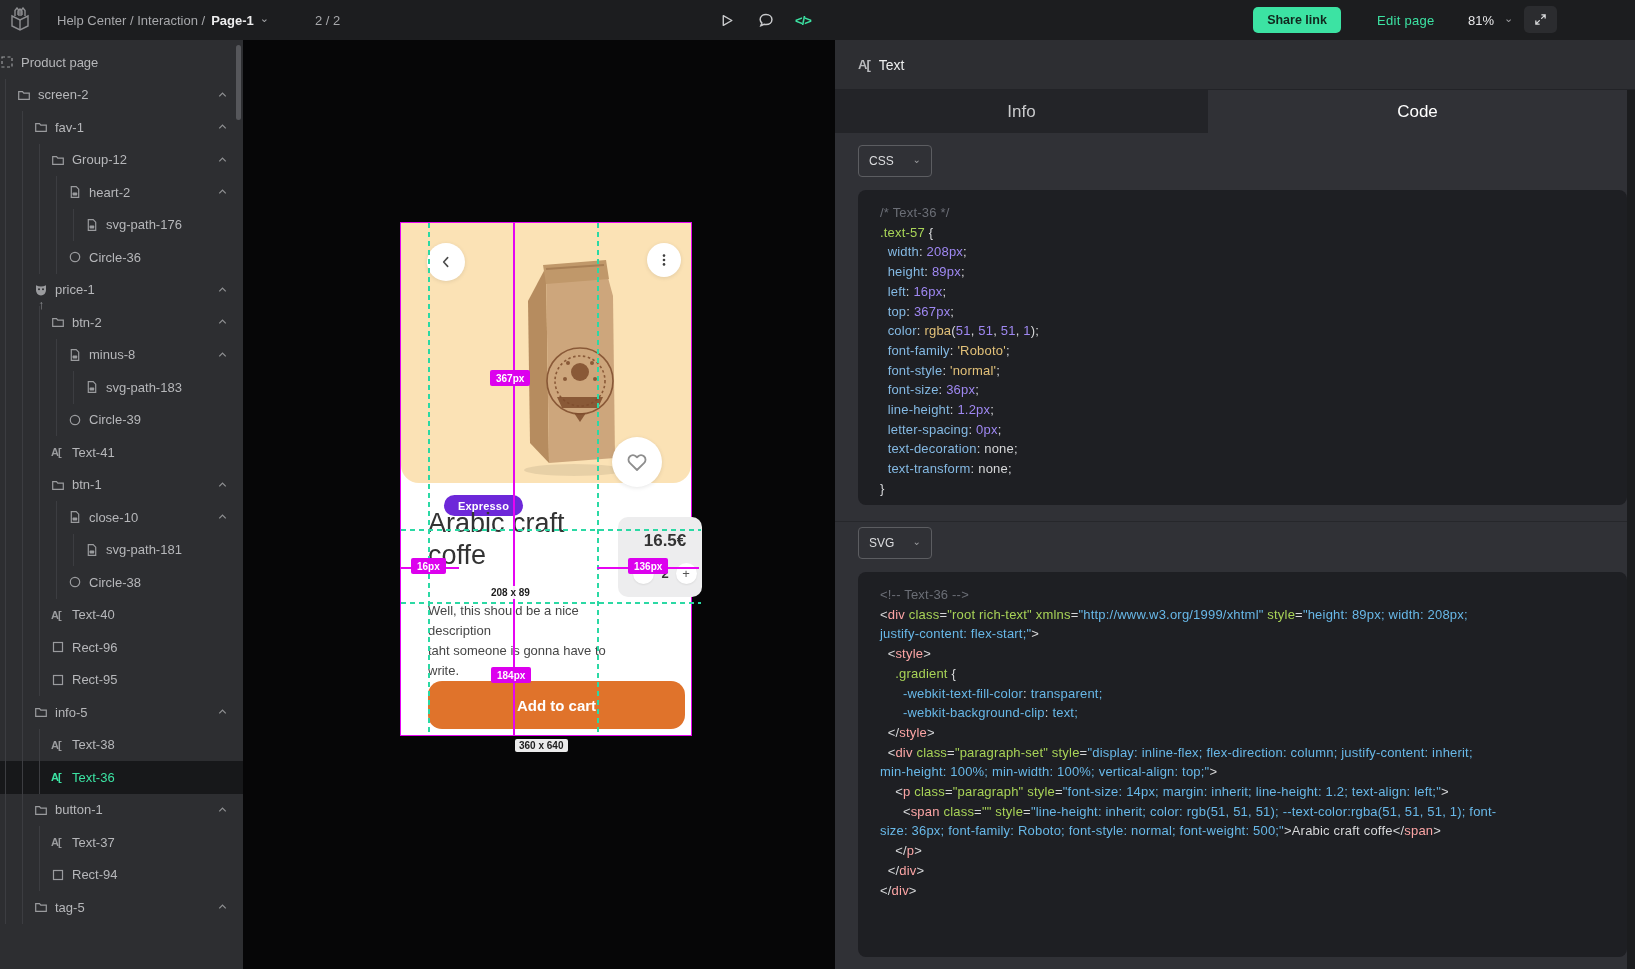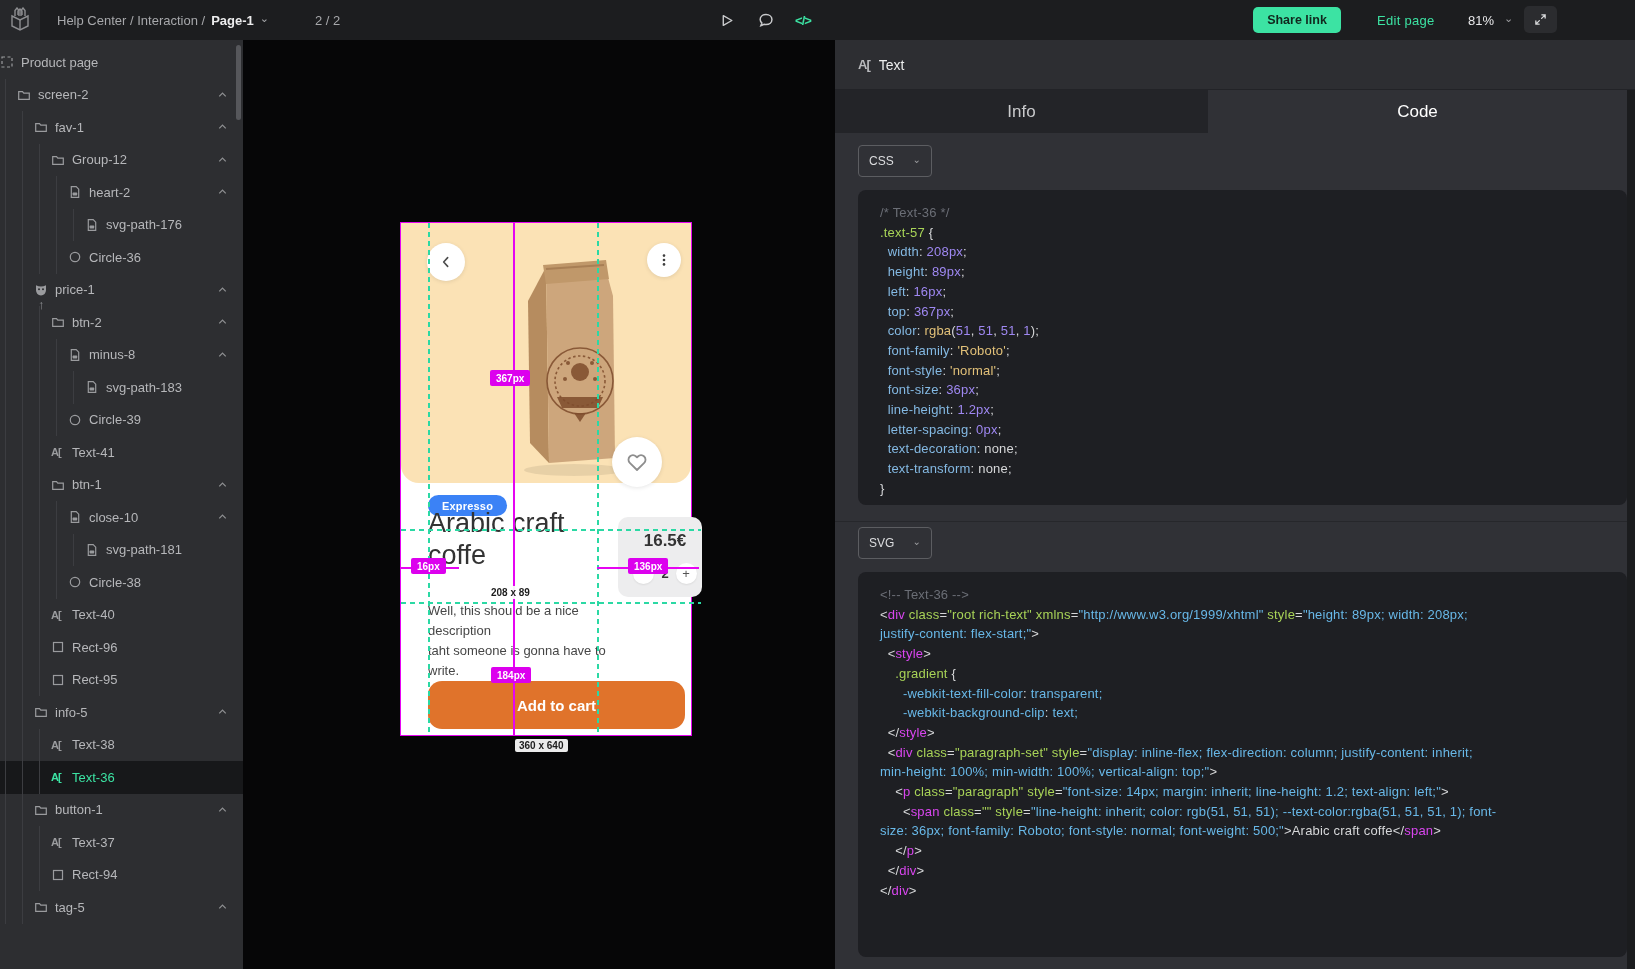--- a/index.html
+++ b/index.html
@@ -52,21 +52,21 @@
   .frame { position:absolute; left:158px; top:183px; width:290px; height:512px; background:#ffffff;
     outline:1.5px solid #e604f2; }
   .img-area { position:absolute; left:0; top:0; width:290px; height:260px; background:#fbe2b5;
     border-radius:0 0 18px 18px; }
   .bag { position:absolute; left:115px; top:28px; width:105px; height:225px; }
   .circle-btn { position:absolute; background:#fff; border-radius:50%;
     box-shadow:0 1px 4px rgba(0,0,0,.10); display:flex; align-items:center; justify-content:center; cursor:pointer; }
   .back-btn { left:26px; top:20px; width:38px; height:38px; color:#4c4c4c; }
   .menu-btn { left:246px; top:20px; width:34px; height:34px; color:#3e3e3e; }
   .heart-btn { left:211px; top:214px; width:50px; height:50px; color:#8e8e8e; }
-  .pill { position:absolute; left:27px; top:272px; width:79px; height:21px; background:#3b82f6;
+  .pill { position:absolute; left:43px; top:272px; width:79px; height:21px; background:#6d28d9;
     border-radius:11px; color:#fff; font-size:11px; font-weight:600; display:flex; align-items:center;
     justify-content:center; letter-spacing:.2px; }
   .p-title { position:absolute; left:27px; top:284px; width:178px; font-size:27px; font-weight:500;
     line-height:1.2; color:#333; }
   .p-desc { position:absolute; left:27px; top:378px; width:185px; font-size:13px; line-height:1.55; color:#464646; }
   .price-panel { position:absolute; left:217px; top:294px; width:84px; height:80px; background:#ededee;
     border-radius:10px; }
   .price { position:absolute; left:0; top:14px; width:100%; text-align:center; padding-left:10px;
     font-size:17px; font-weight:700; color:#333; }
   .stepper { position:absolute; left:0; top:46px; width:100%; display:flex; align-items:center;
@@ -109,21 +109,21 @@
   #svg-select { top:487px; }
   .code-block { position:absolute; left:23px; width:769px; background:#1e1f23; border-radius:8px;
     padding:13px 22px; overflow:hidden; }
   #css-block { top:150px; height:315px; }
   #svg-block { top:532px; height:385px; }
   .divider { position:absolute; left:0; top:481px; width:792px; height:1px; background:#26272b; }
   .cl { white-space:pre-wrap; font-size:13px; line-height:19.7px; min-height:19.7px;
     font-family:"Liberation Sans", sans-serif; letter-spacing:.2px; }
   .tk-c { color:#6b6e76; } .tk-sel { color:#a8d357; } .tk-prop { color:#84b9e3; }
   .tk-num { color:#9f88f2; } .tk-fn { color:#e2c179; } .tk-str { color:#e2c179; }
-  .tk-pln { color:#d6d7d9; } .tk-tag { color:#d946ef;text-align:center; } .tk-attr { color:#a8d357; }
+  .tk-pln { color:#d6d7d9; } .tk-tag { color:#fca5a5;text-align:center; } .tk-attr { color:#a8d357; }
   .tk-aval { color:#68b8e8; }
   svg { display:block; }
 </style>
 </head>
 <body>
 
 <div class="app">
 
   <div class="topbar">
     <div class="logo-tile">

